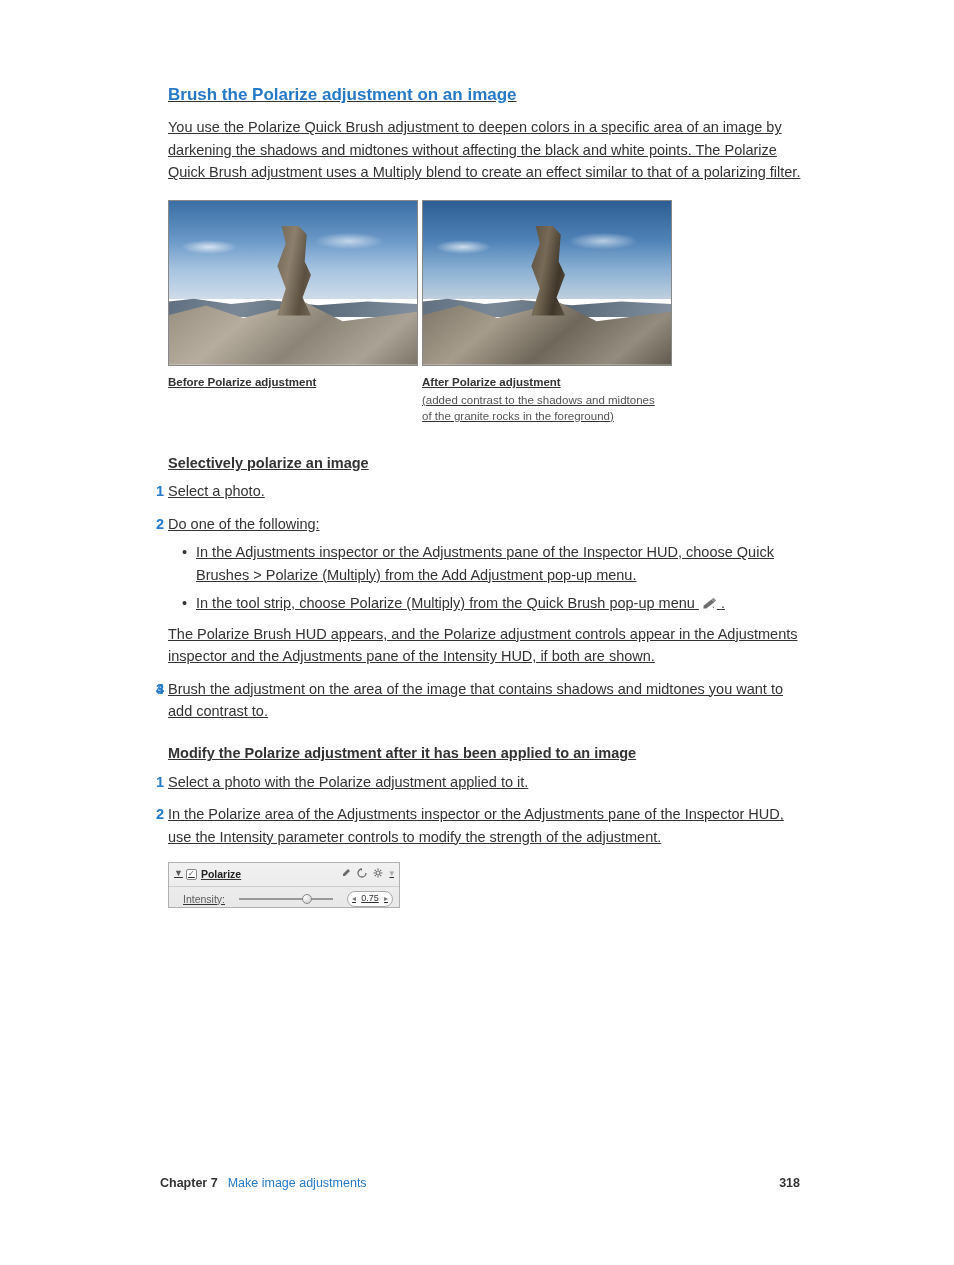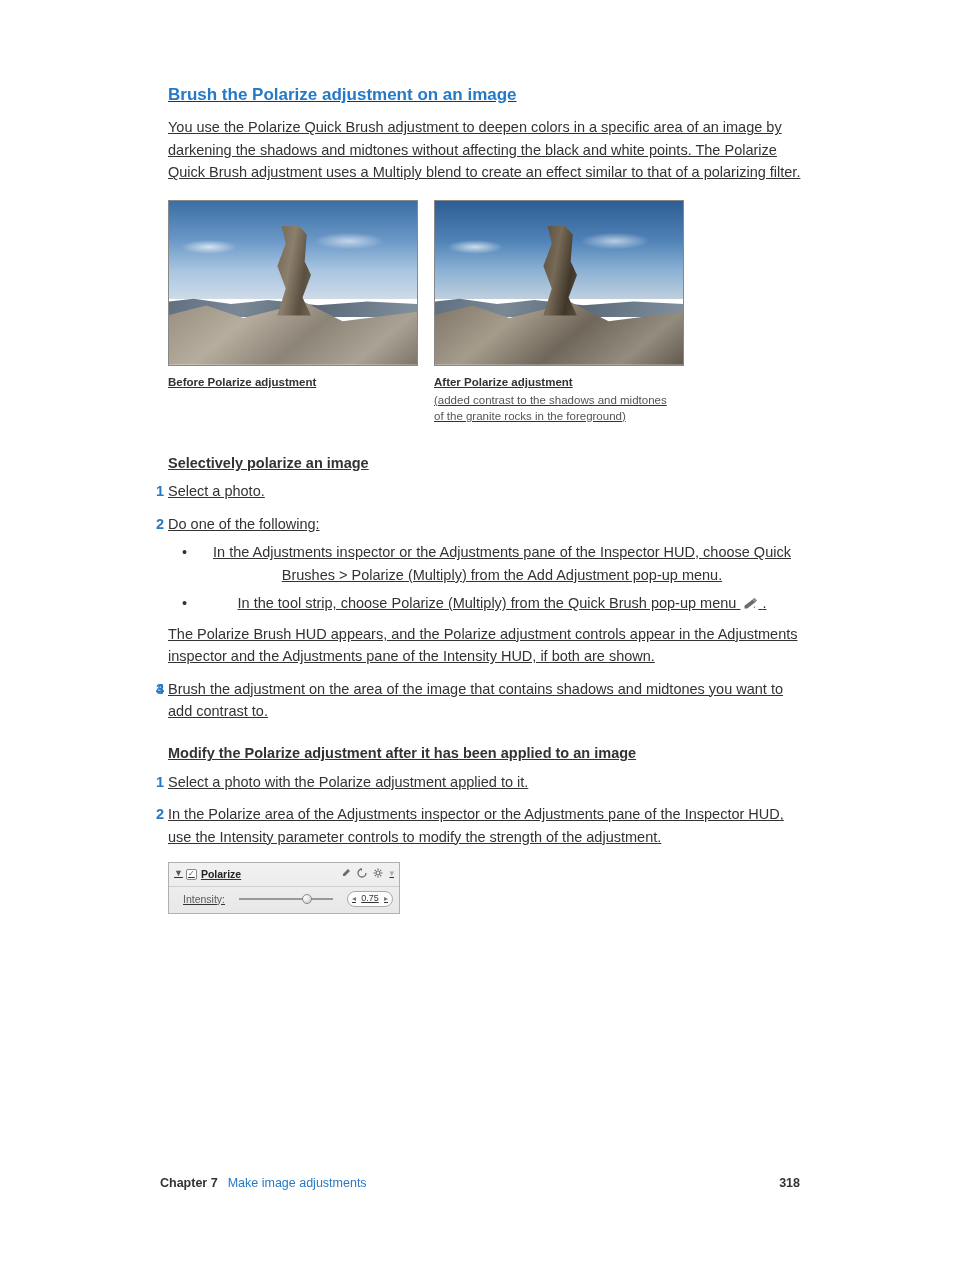--- a/index.html
+++ b/index.html
@@ -24,21 +24,21 @@
     color: #2579c7;
     font-size: 17px;
     font-weight: 600;
     margin-bottom: 8px;
   }
   .intro {
     margin-bottom: 16px;
   }
   .figures {
     display: flex;
-    gap: 16px;
+    gap: 4px;
     margin-bottom: 28px;
   }
   .figure { }
   .thumb {
     width: 250px;
     height: 166px;
     position: relative;
     overflow: hidden;
     border: 1px solid #888;
   }
@@ -61,21 +61,21 @@
   ol.steps > li { position: relative; padding-left: 0; margin-bottom: 10px; margin-left: 0; }
   ol.steps > li .num {
     position: absolute;
     left: -18px;
     top: 0;
     color: #2579c7;
     font-weight: 600;
     width: 14px;
     text-align: right;
   }
-  ul.bullets { list-style: none; padding-left: 14px; margin-top: 6px; text-align: center; }
+  ul.bullets { list-style: none; padding-left: 14px; margin-top: 6px; }
   ul.bullets > li { position: relative; padding-left: 14px; margin-bottom: 6px; }
   ul.bullets > li::before { content: "•"; position: absolute; left: 0; top: 0; color: #333; }
   .para { margin-top: 8px; }
   .link { color: #2579c7; }
 
   
   .brush-icon {
     display: inline-block;
     width: 18px; height: 14px;
     vertical-align: -3px;
@@ -100,21 +100,21 @@
   .disclosure { font-size: 9px; margin-right: 3px; }
   .checkbox {
     width: 11px; height: 11px; border: 1px solid #888; border-radius: 2px; background: #fff;
     display: inline-flex; align-items: center; justify-content: center;
     margin-right: 4px; font-size: 8px; color: #555;
   }
   .panel-title { font-weight: bold; color: #222; flex: 0 0 auto; }
   .panel-icons { margin-left: auto; display: flex; gap: 6px; align-items: center; }
   .panel-icons svg { width: 10px; height: 10px; }
   .panel-icons .sep { color: #aaa; font-size: 9px; }
-  .panel-body { display: flex; align-items: center; padding: 4px 6px 6px 14px; gap: 14px; }
+  .panel-body { display: flex; align-items: center; padding: 4px 6px 0 14px; gap: 14px; }
   .slider {
     position: relative; flex: 1 1 auto; height: 12px;
   }
   .slider-track { position: absolute; left:0; right:0; top: 5px; height: 2px; background: #999; }
   .slider-knob {
     position: absolute; top: 1px;
     width: 10px; height: 10px; border-radius: 50%;
     background: radial-gradient(circle at 30% 30%, #fff, #c7c7c7);
     border: 1px solid #888;
   }

